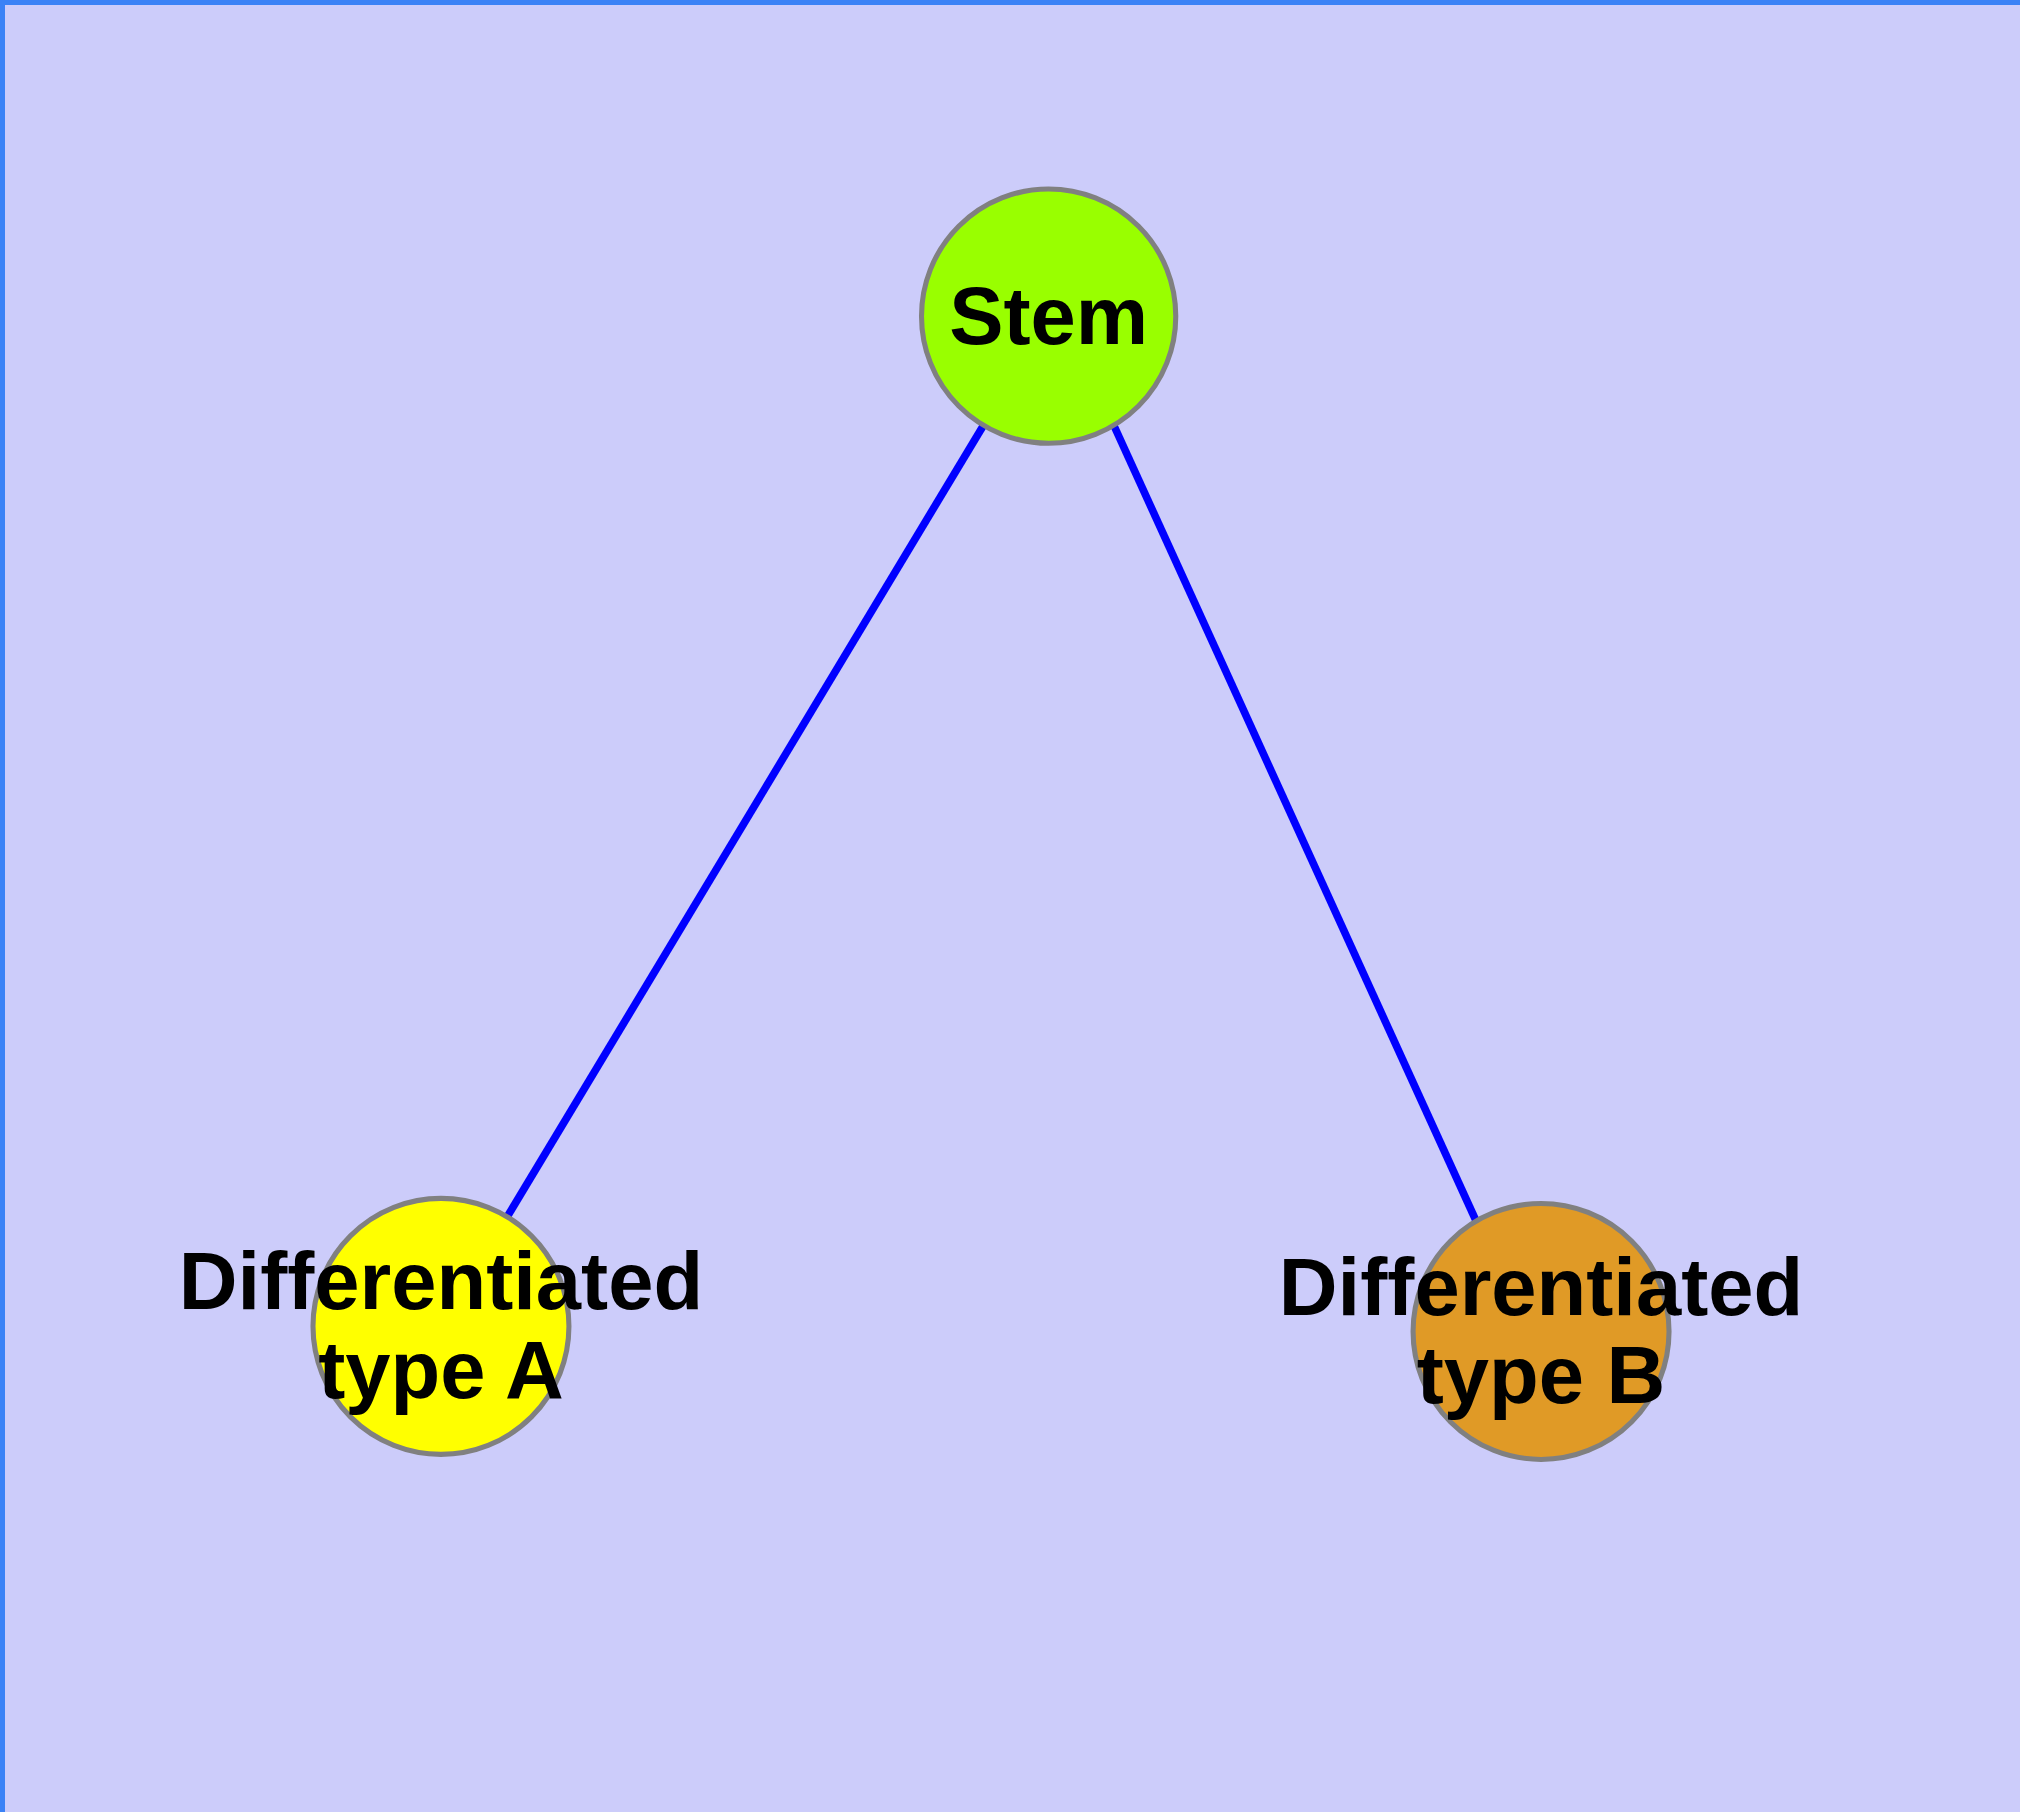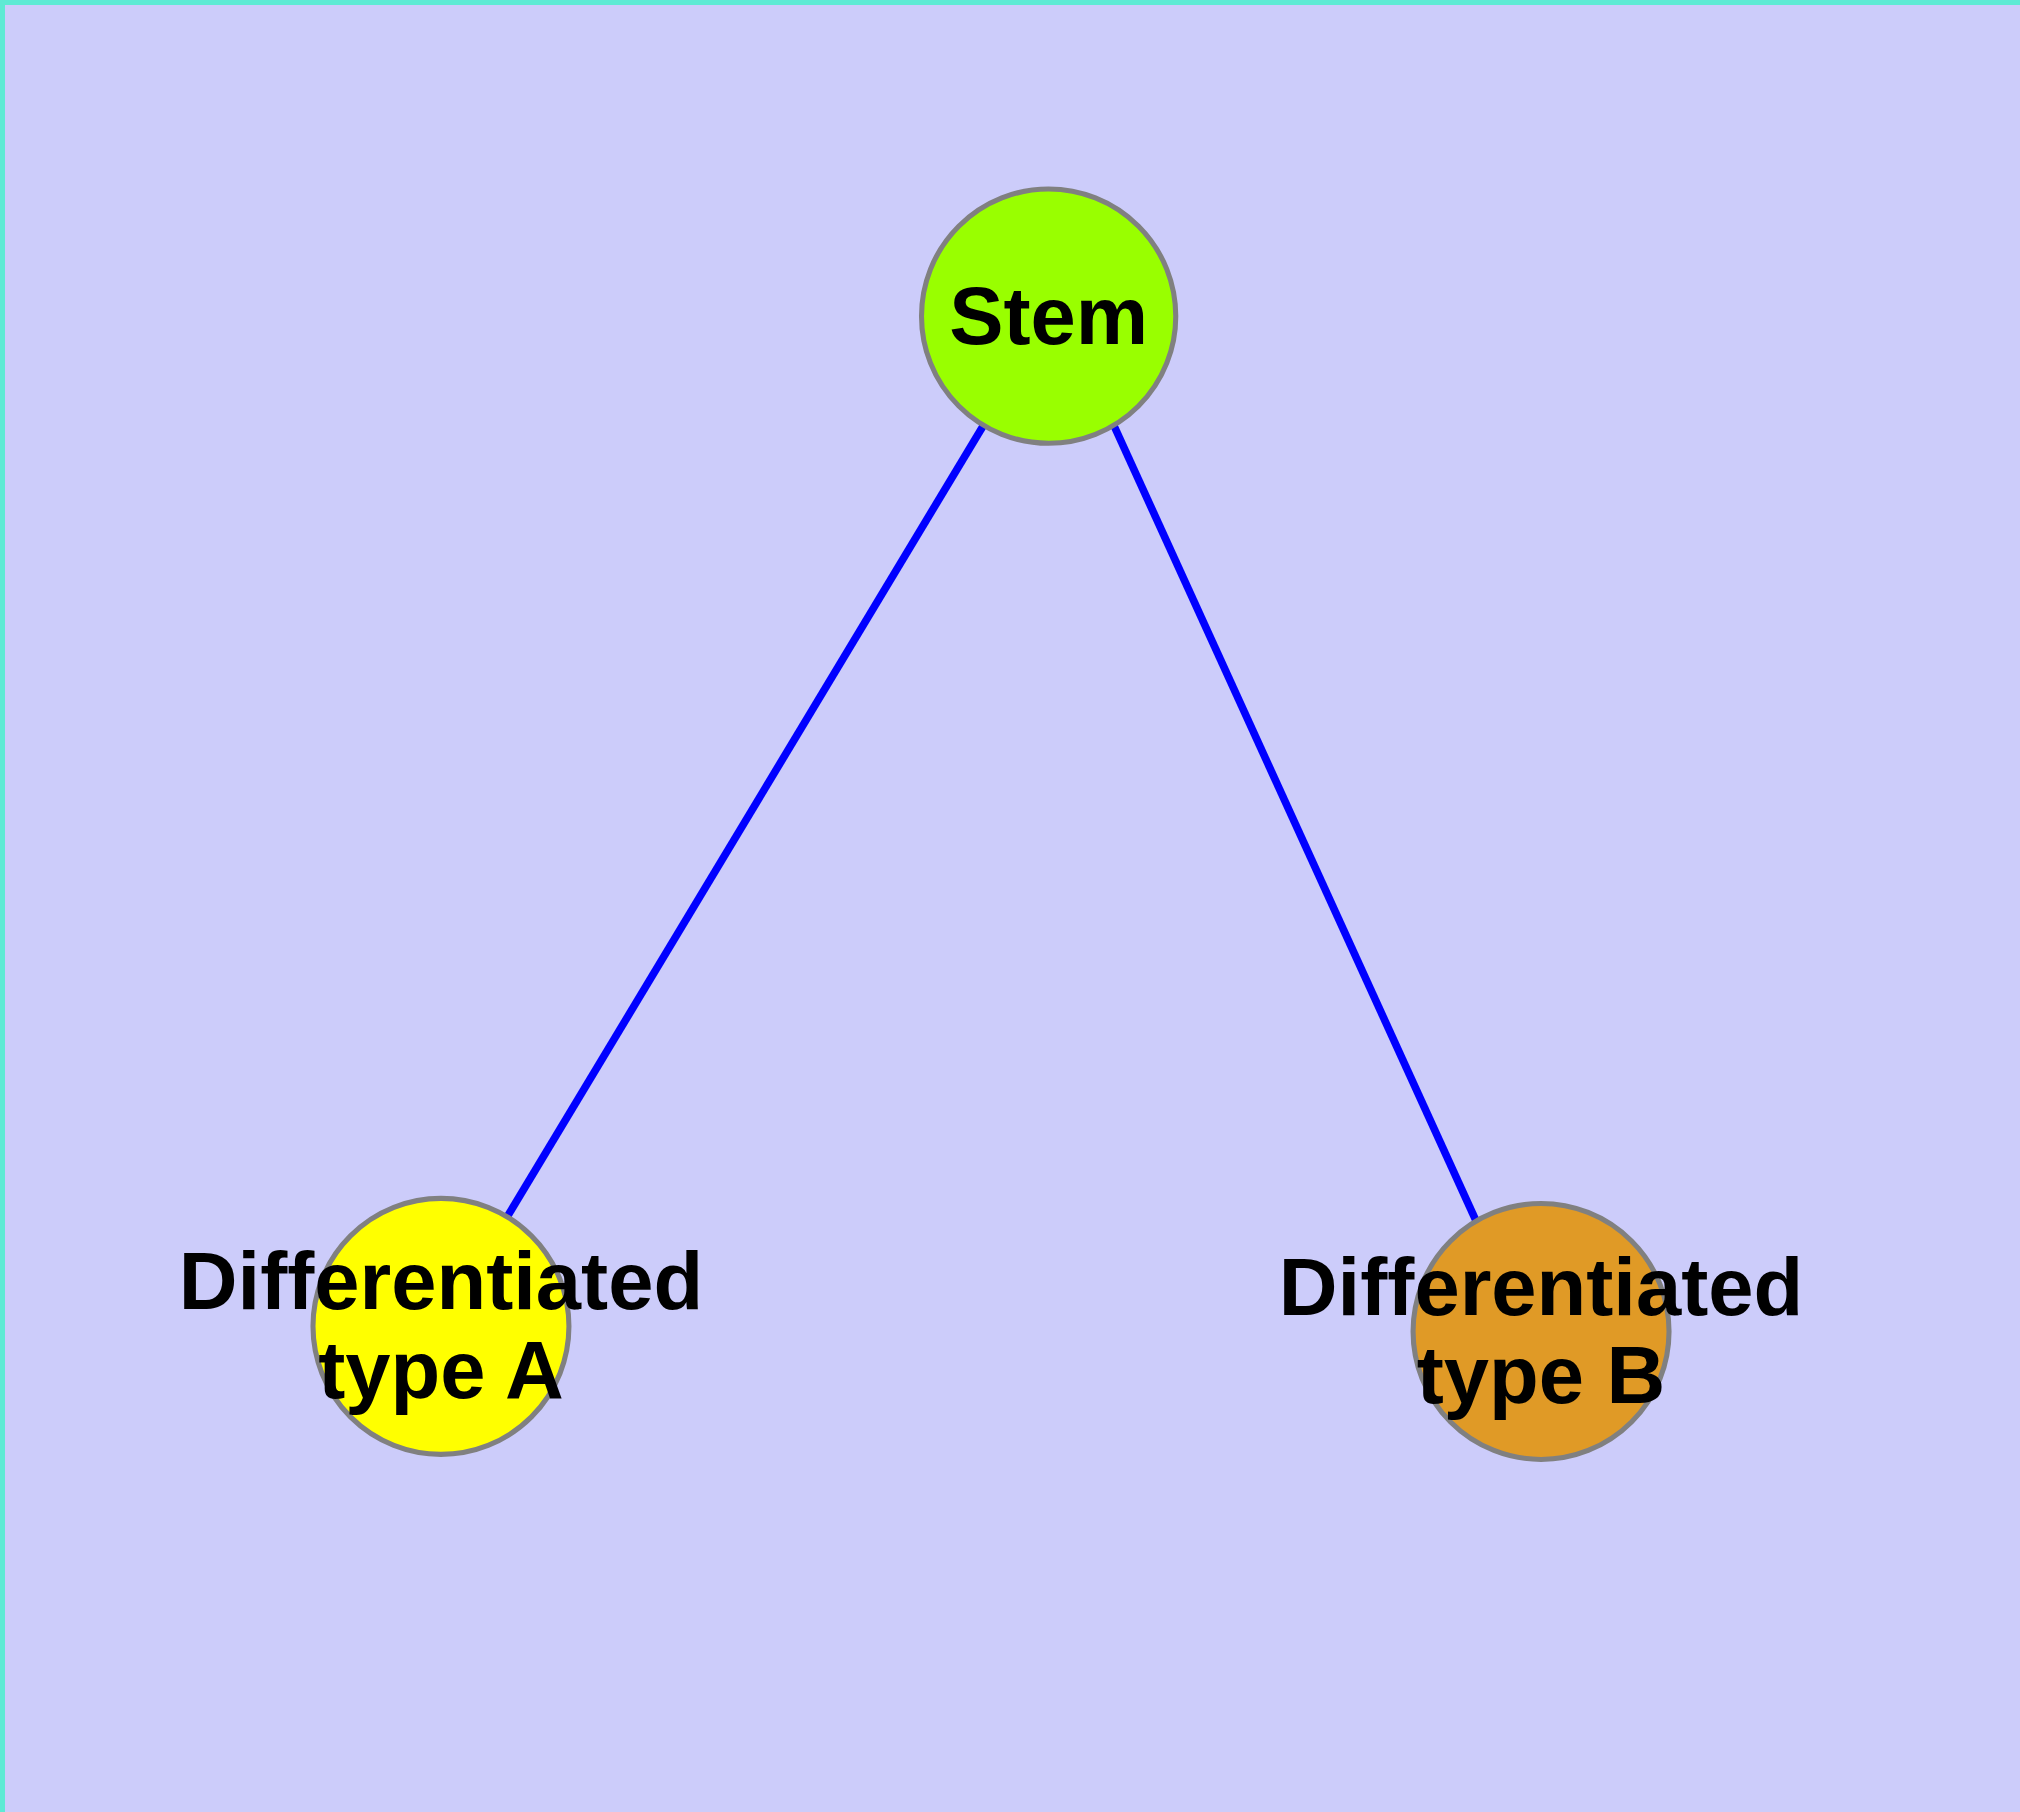--- a/index.html
+++ b/index.html
@@ -5,21 +5,21 @@
 <style>
   html, body {
     margin: 0;
     padding: 0;
     background: #ffffff;
   }
   #canvas {
     position: relative;
     width: 2021px;
     height: 1812px;
-    background: #5eead4;
+    background: #3b82f6;
     overflow: hidden;
     font-family: "Liberation Sans", sans-serif;
   }
   #plot-area {
     position: absolute;
     left: 5.1px;
     top: 5.1px;
     width: 2015px;
     height: 1807px;
     background: #ccccfa;

